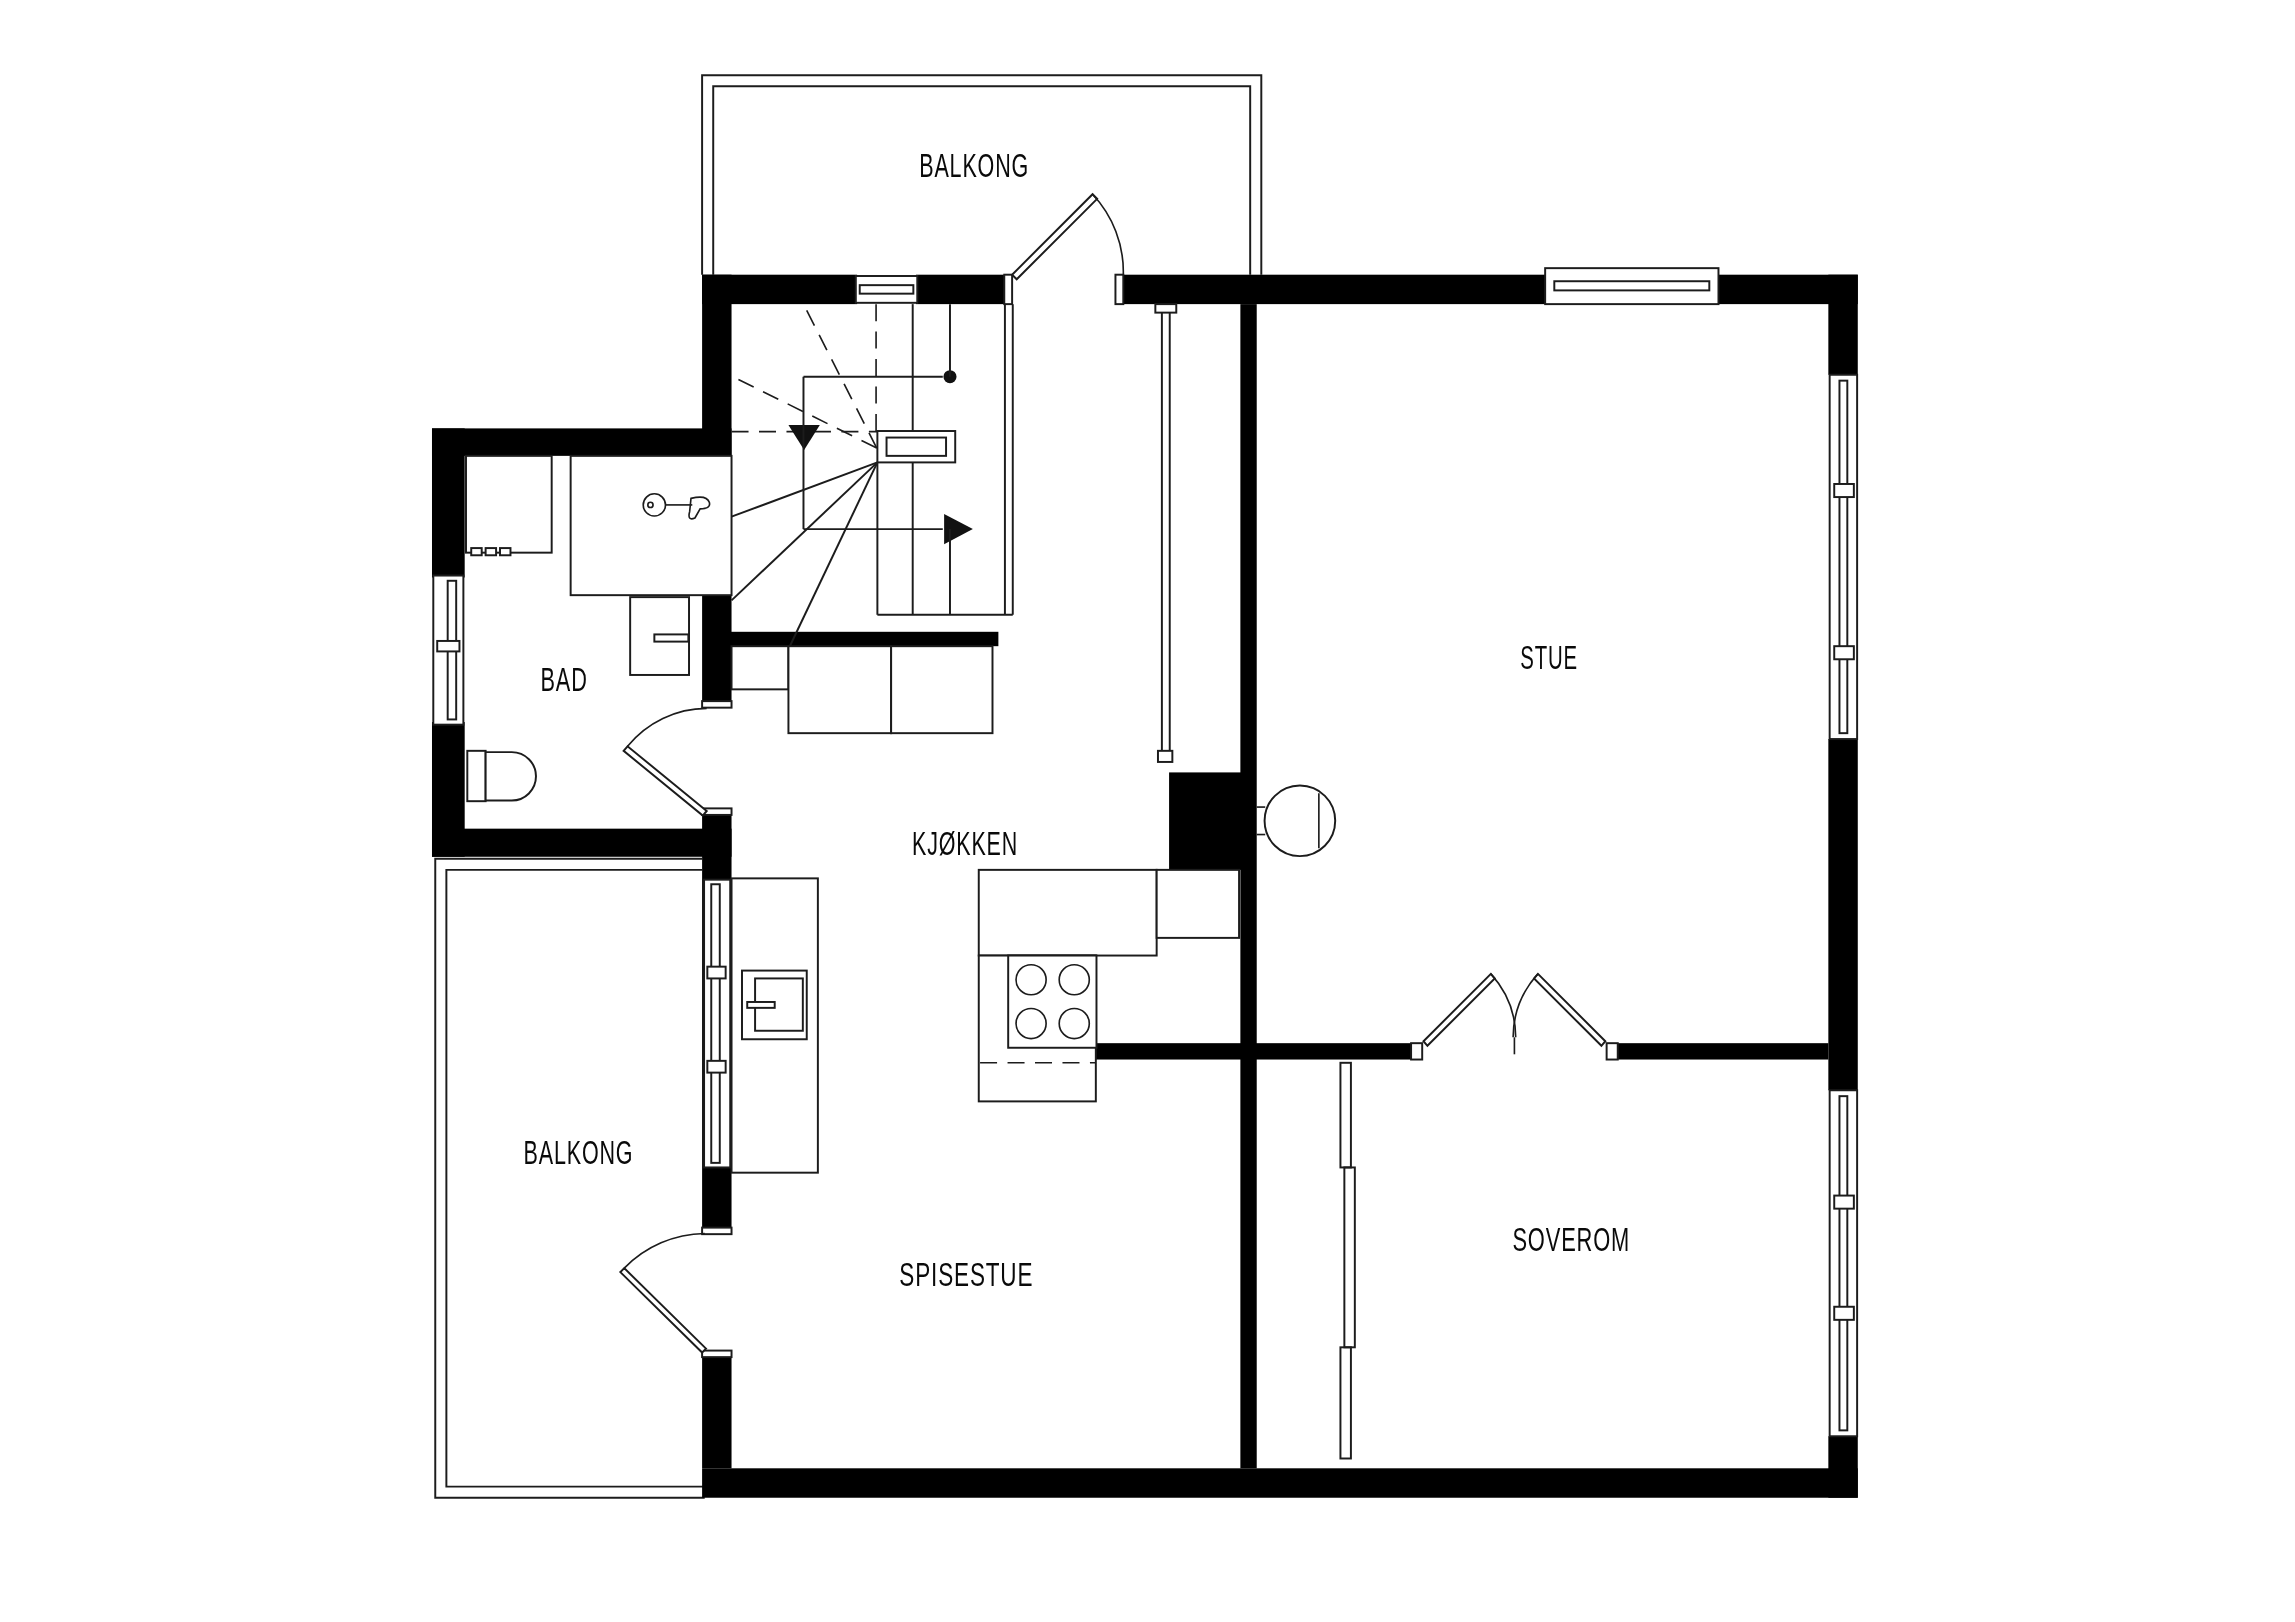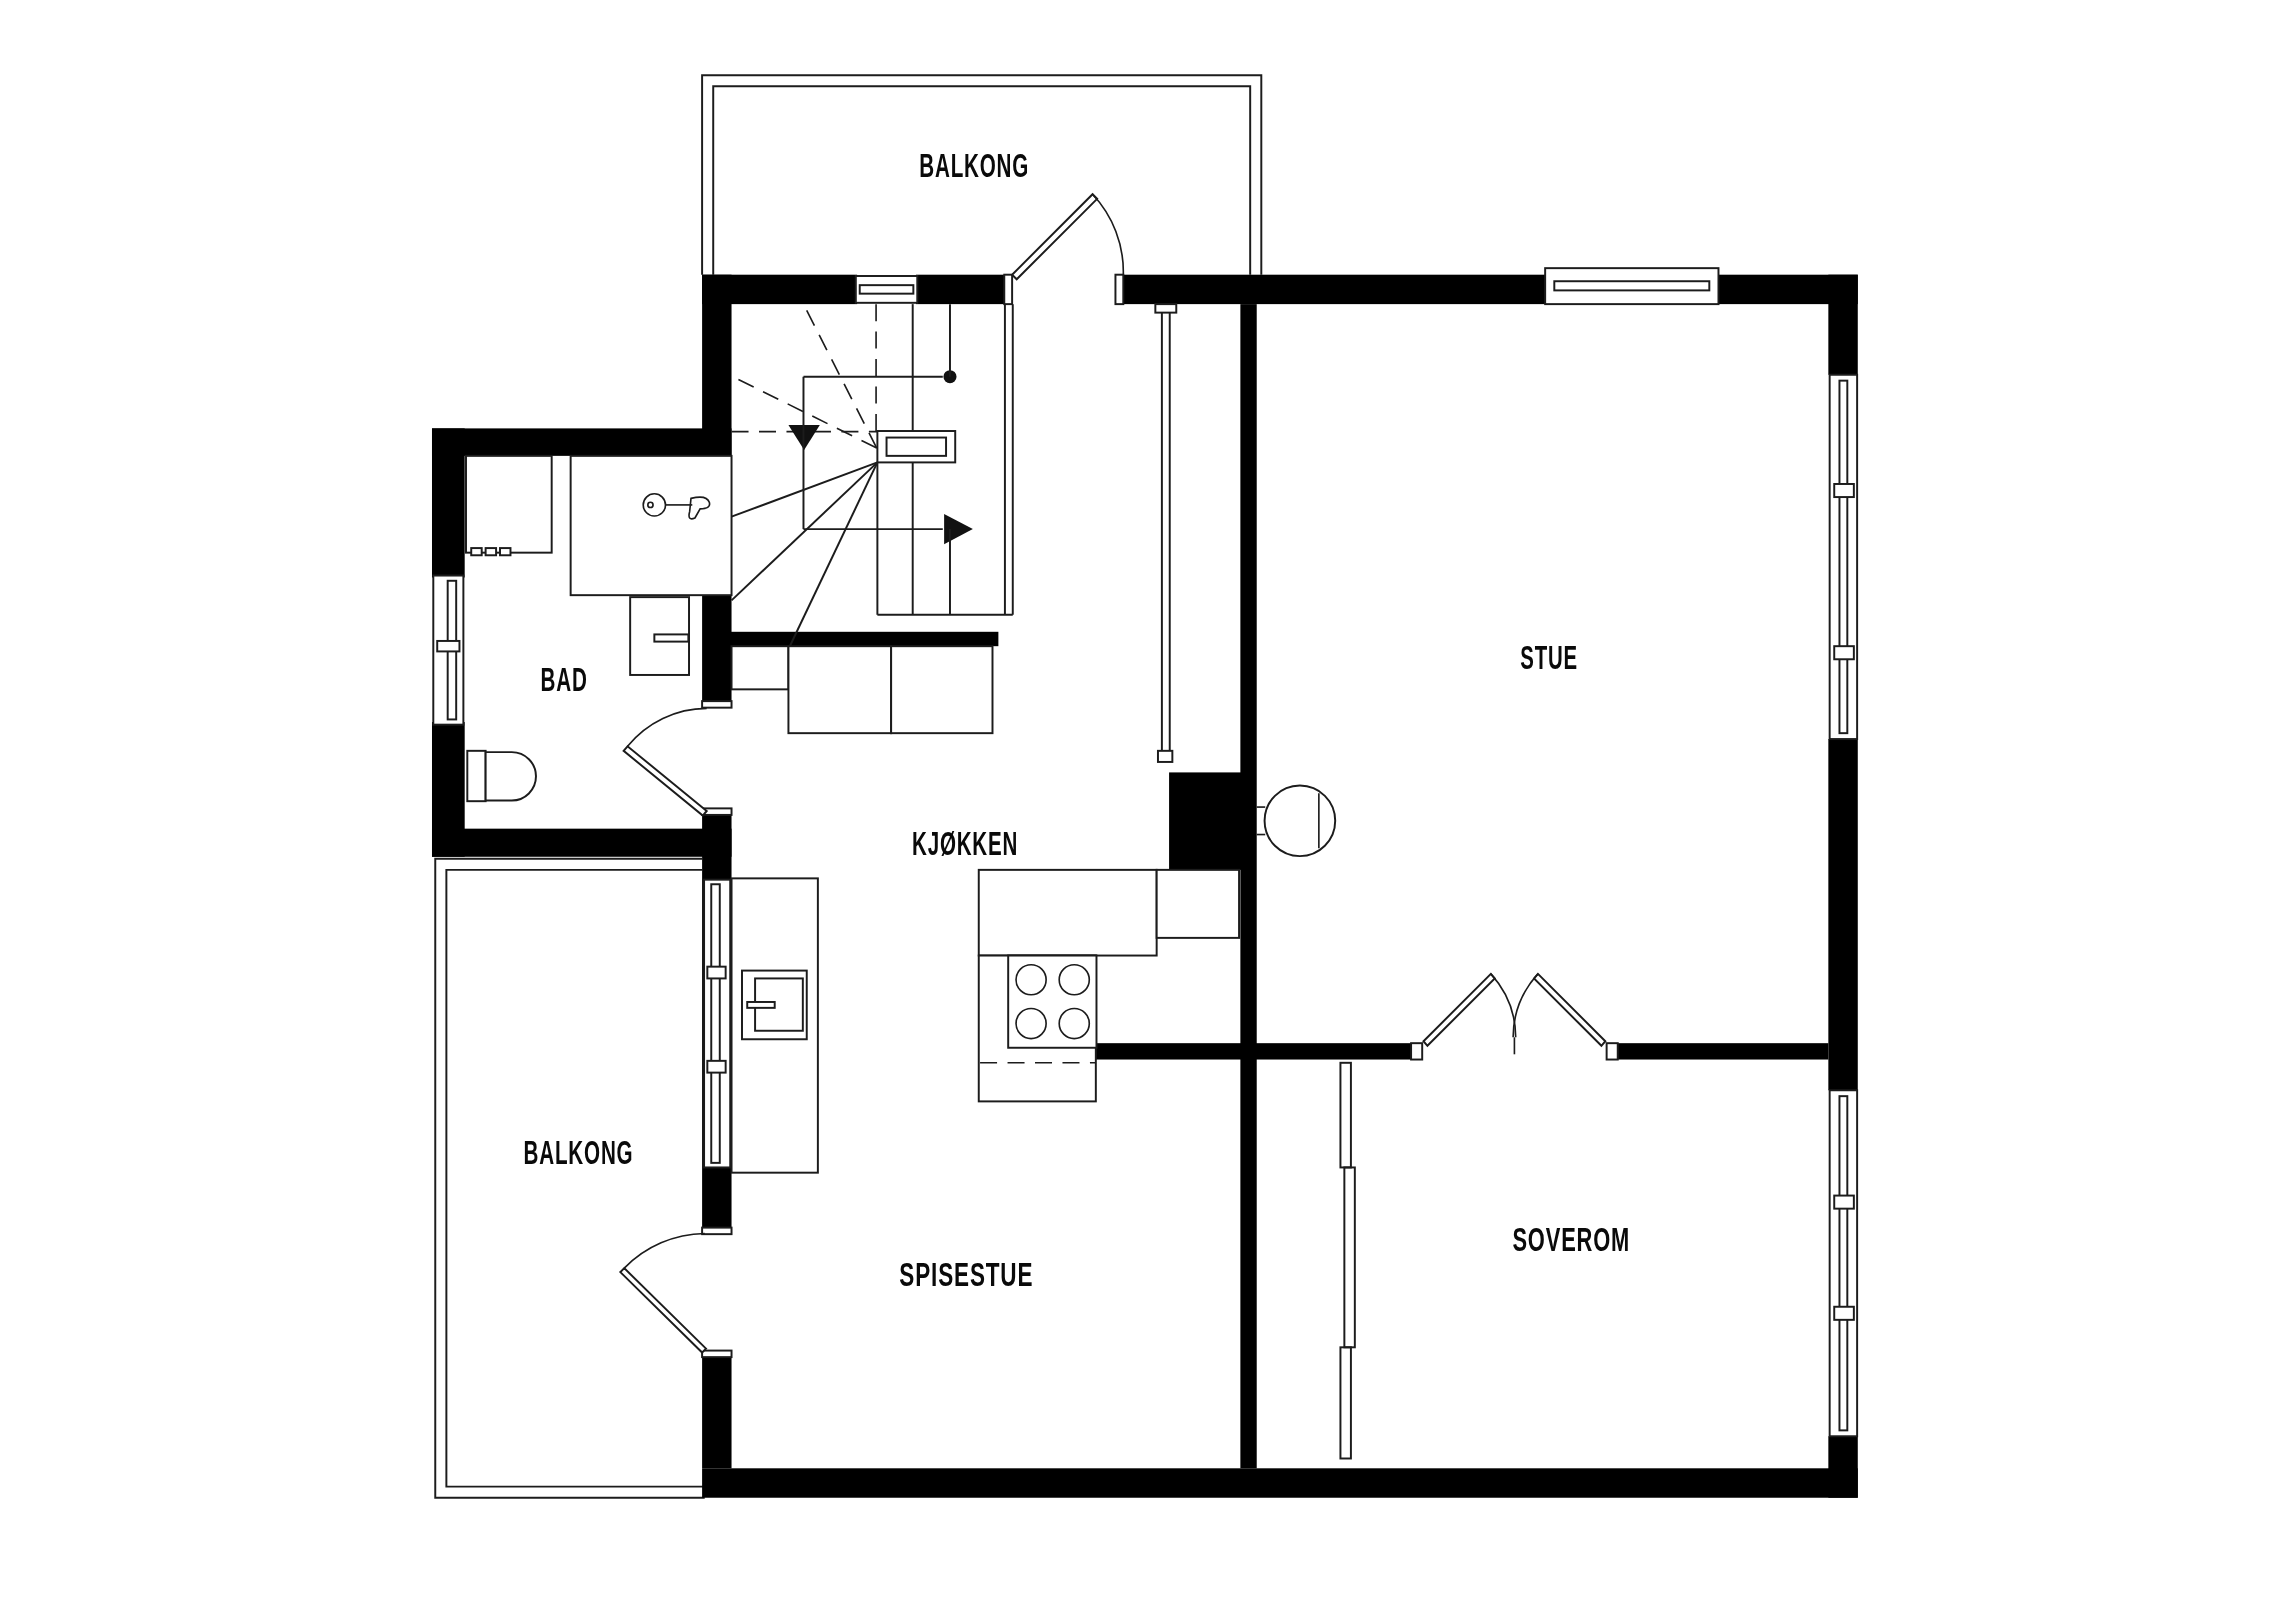--- a/index.html
+++ b/index.html
@@ -1,17 +1,17 @@
 <!DOCTYPE html>
 <html style="font-size:10.5px"><head>
 <meta charset="utf-8">
 <style>
   html,body{margin:0;padding:0;height:100%;background:#ffffff;}
   body{display:flex;align-items:center;justify-content:center;}
-  .plan-wrap{width:100vw;height:100vh;font-weight:bold;}
+  .plan-wrap{width:100vw;height:100vh;}
   svg{display:block;width:100%;height:100%;}
   .wall{fill:#000000;stroke:none;}
   .thin{fill:none;stroke:#1c1c1c;stroke-width:3;}
   .thin2{fill:none;stroke:#1c1c1c;stroke-width:2.5;}
   .white{fill:#ffffff;stroke:#1c1c1c;stroke-width:3;}
   .dash{stroke-dasharray:26 16;}
   .blackfill{fill:#111111;stroke:none;}
   .room-label{font-family:"Liberation Sans",sans-serif;font-size:52px;fill:#0a0a0a;letter-spacing:2px;}
 </style>
 </head>

